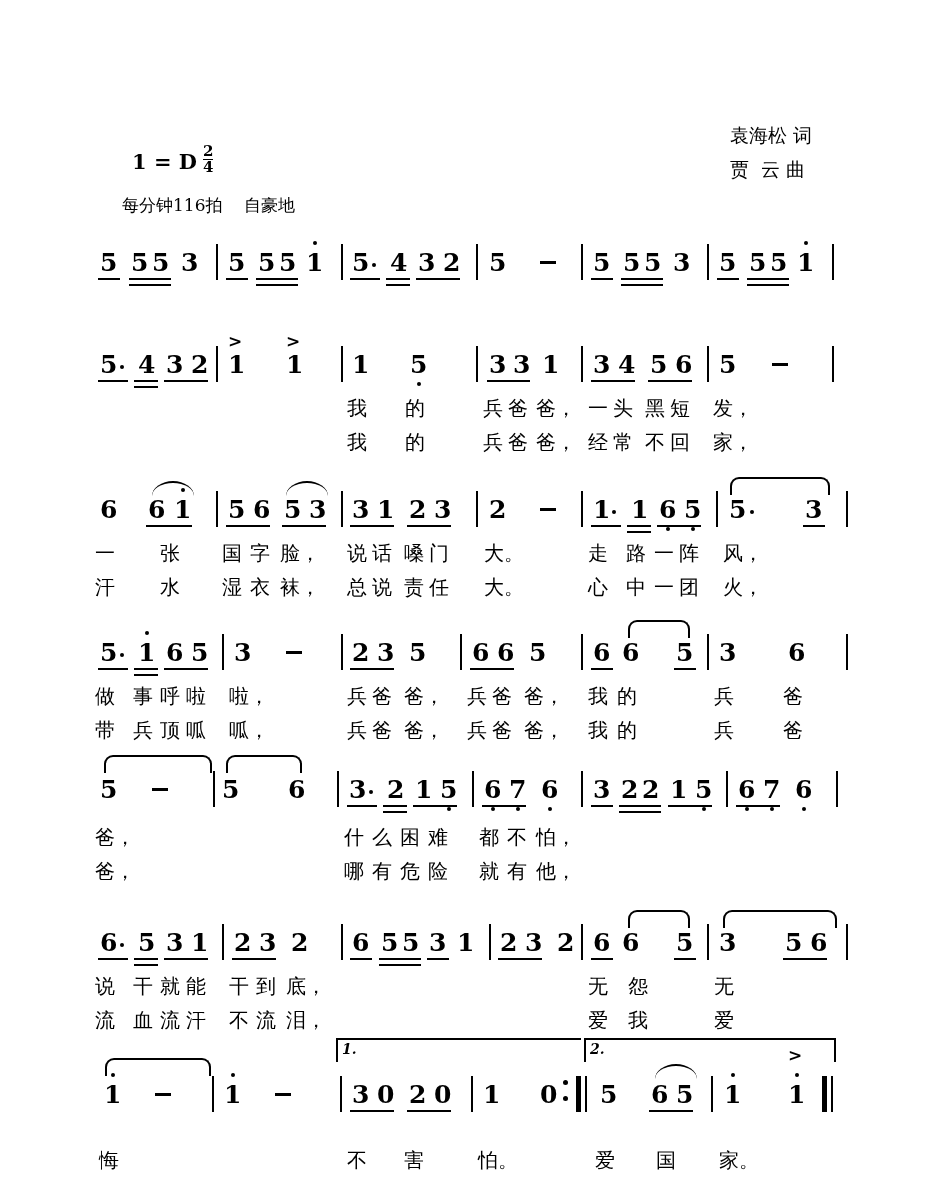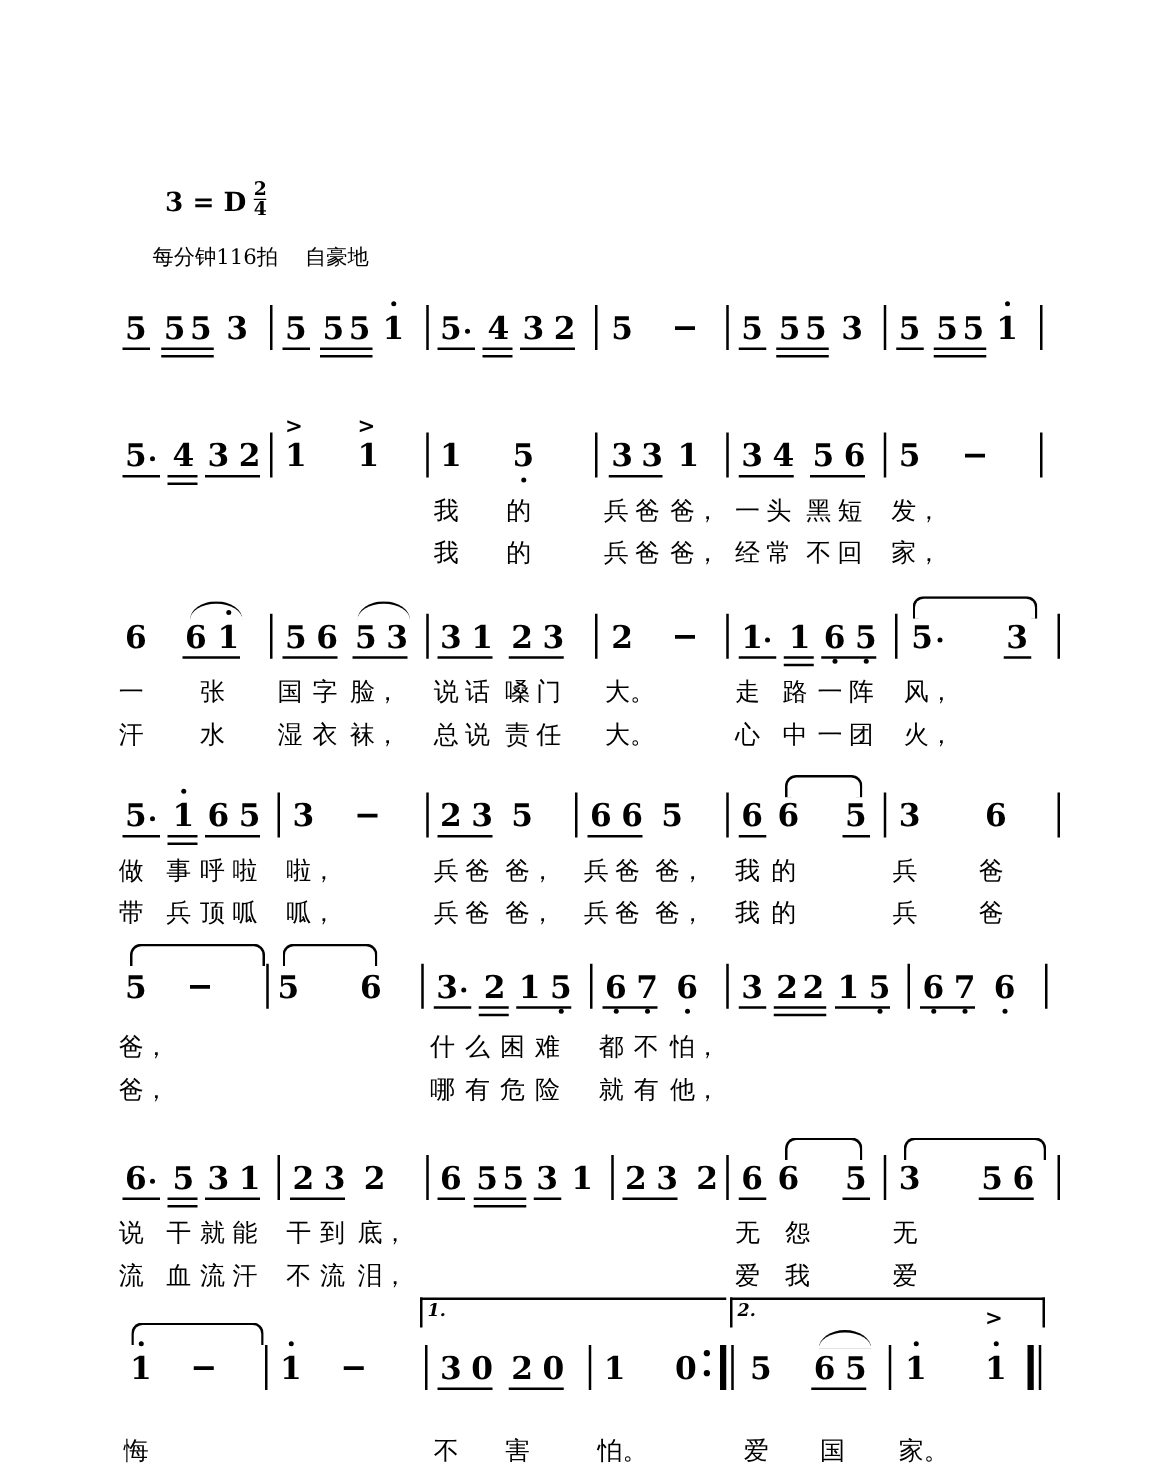--- a/index.html
+++ b/index.html
@@ -120,23 +120,27 @@
     font-size:20px;line-height:20px;top:0;
     white-space:pre;
   }
 </style>
 </head>
 <body>
 
 <div class="sheet">
 
 
+  <div class="credits">
+    <div class="credit-line">袁海松 词</div>
+    <div class="credit-line">贾  云 曲</div>
+  </div>
 
   <div class="keysig">
-    <span>3 = D</span>
+    <span>1 = D</span>
     <span class="meter">
       <span class="num">2</span>
       <span class="den">4</span>
     </span>
   </div>
 
   <div class="tempo">每分钟116拍    自豪地</div>
 
   <div class="line" style="top:228px;">
     <div class="notes">

